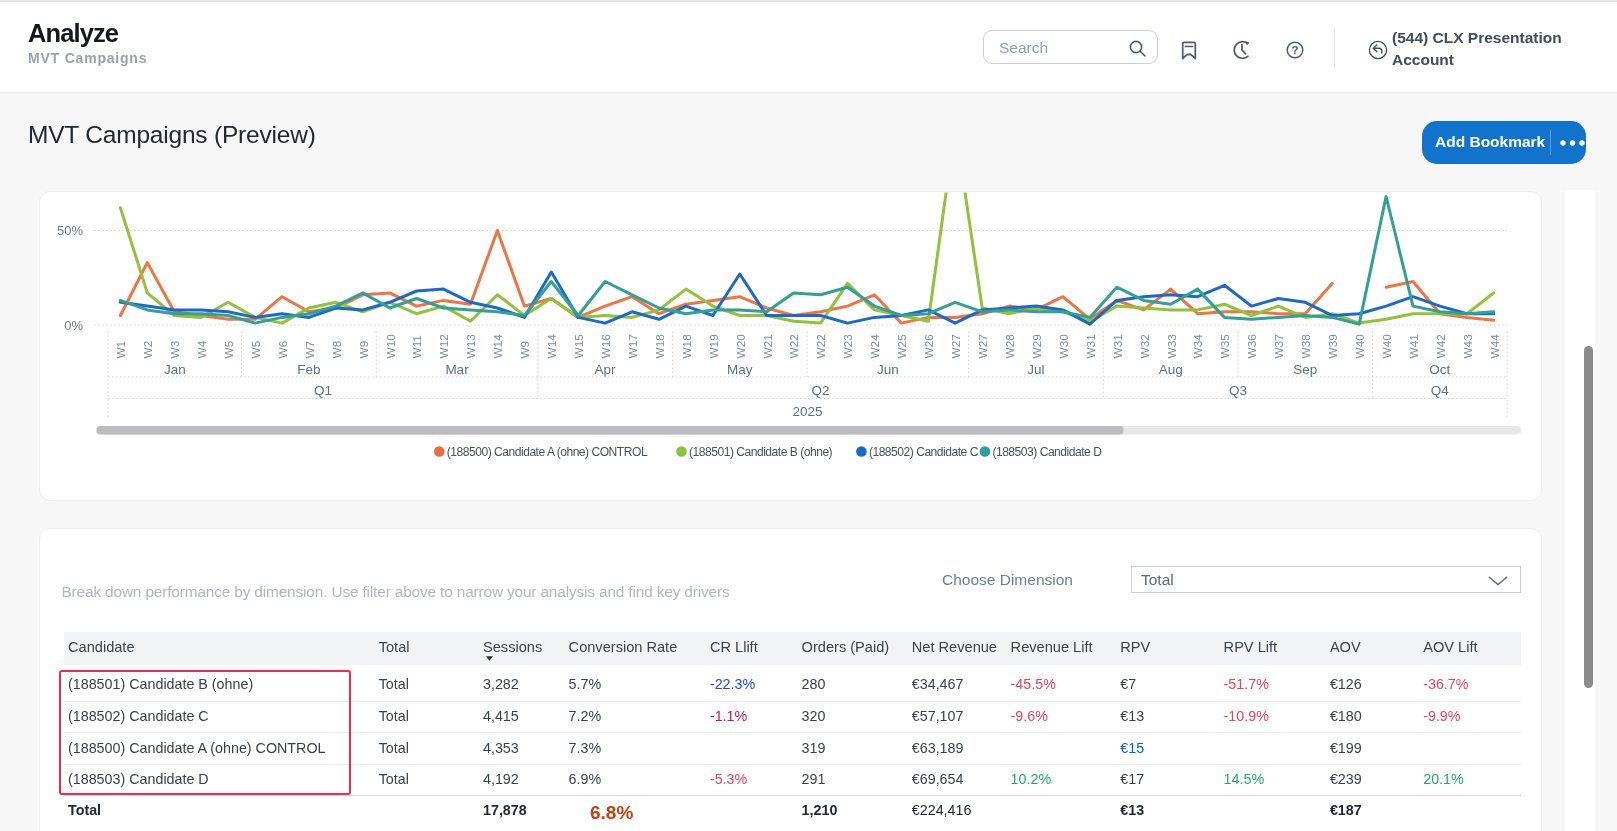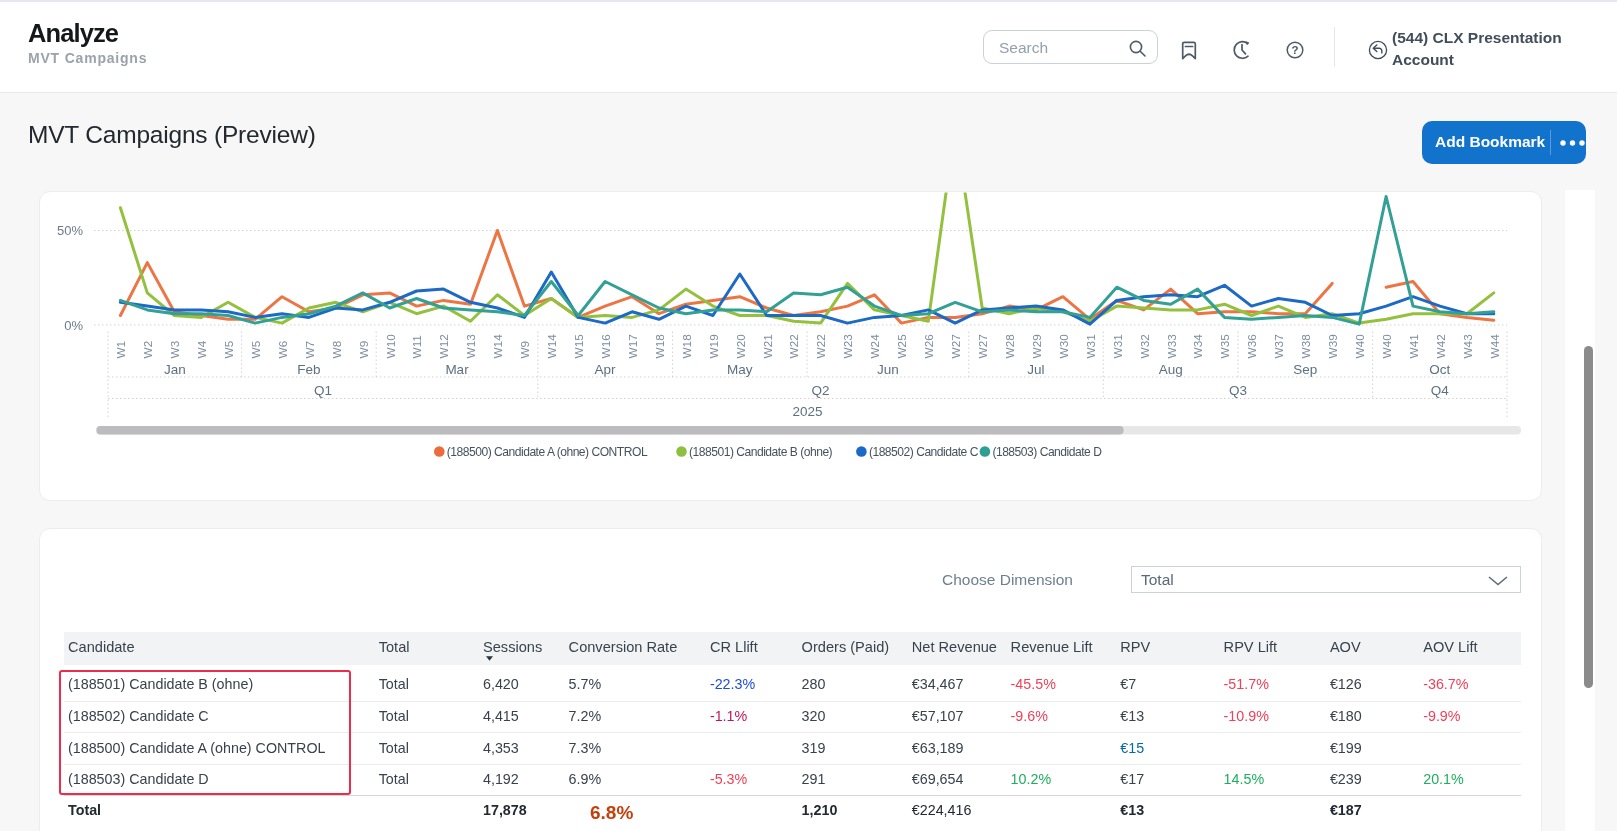--- a/index.html
+++ b/index.html
@@ -32,21 +32,21 @@
   <div class="abs" style="left:1334px;top:25px;width:1px;height:40px;background:#e6e6e6"></div>
   <svg width="20" height="20" viewBox="0 0 20 20" style="position:absolute;left:1368px;top:38px">
       <circle cx="10" cy="10" r="8.6" fill="none" stroke="#414d5b" stroke-width="1.3"></circle>
       <path d="M6 8.2 h5.2 a2.6 2.6 0 0 1 2.6 2.6 v2.6" fill="none" stroke="#414d5b" stroke-width="1.4" stroke-linejoin="round"></path>
       <path d="M8.8 4.9 L5.2 8.2 l3.6 3.3" fill="none" stroke="#414d5b" stroke-width="1.4" stroke-linejoin="round" stroke-linecap="round"></path>
     </svg>
   <div class="abs" style="left:1392px;top:25px;width:210px;font-size:15.5px;font-weight:bold;color:#414d5b;line-height:22.4px">(544) CLX Presentation Account</div>
 </div>
 
 <div class="abs" style="left:28px;top:121px;font-size:24.5px;letter-spacing:-0.2px;color:#23292e">MVT Campaigns (Preview)</div>
-<div class="abs" style="left:1422px;top:121px;width:164px;height:42.5px;background:#1273cd;border-radius:10px">
+<div class="abs" style="left:1422px;top:121px;width:164px;height:42.5px;background:#1273cd;border-radius:15px">
   <div class="abs" style="left:13px;top:12px;font-size:15.5px;font-weight:bold;color:#fff">Add Bookmark</div>
   <div class="abs" style="left:128px;top:9px;width:1px;height:25px;background:#5a9cdf"></div>
   <svg width="44" height="12" viewBox="0 0 44 12" style="position:absolute;left:134px;top:16px">
       <circle cx="7" cy="6" r="2.7" fill="#fff"></circle>
       <circle cx="16.5" cy="6" r="2.7" fill="#fff"></circle>
       <circle cx="26" cy="6" r="2.7" fill="#fff"></circle>
     </svg>
 </div>
 
 <div class="abs" style="left:39px;top:190.5px;width:1502.5px;height:310.5px;background:#fff;border:1px solid #ecedf0;border-radius:11px">
@@ -152,20 +152,21 @@
 <circle cx="641.5" cy="259.5" r="5.3" fill="#8dc03e"></circle>
 <text x="649.0" y="264" font-size="12.1" letter-spacing="-0.5" fill="#46535f">(188501) Candidate B (ohne)</text>
 <circle cx="821.4" cy="259.5" r="5.3" fill="#1b6ac9"></circle>
 <text x="828.9" y="264" font-size="12.1" letter-spacing="-0.5" fill="#46535f">(188502) Candidate C</text>
 <circle cx="944.9" cy="259.5" r="5.3" fill="#2f9e93"></circle>
 <text x="952.4" y="264" font-size="12.1" letter-spacing="-0.5" fill="#46535f">(188503) Candidate D</text>
 </svg>
 </div>
 
 <div class="abs" style="left:39px;top:528px;width:1502.5px;height:360px;background:#fff;border:1px solid #ecedf0;border-radius:11px">
+  <div class="abs" style="left:21.5px;top:54px;font-size:15.4px;letter-spacing:-0.15px;color:#b2b7bd">Break down performance by dimension. Use filter above to narrow your analysis and find key drivers</div>
   <div class="abs" style="left:902px;top:42px;font-size:15.5px;color:#6e7f91">Choose Dimension</div>
   <div class="abs" style="left:1091px;top:37px;width:390px;height:27px;border:1px solid #ccd2d8;background:#fff">
      <div class="abs" style="left:9px;top:4px;font-size:15.5px;color:#5a6877">Total</div>
      <svg width="22" height="12" viewBox="0 0 22 12" style="position:absolute;right:11px;top:8px">
         <path d="M2 2 l9 7.5 9 -7.5" fill="none" stroke="#5f6d7c" stroke-width="1.6"></path>
       </svg>
   </div>
 <div style="position:absolute;left:23.5px;top:103px;width:1457.5px;height:32.5px;background:#f2f3f4"></div>
 <div style="position:absolute;left:28px;top:110px;font-size:14.6px;color:#39434e">Candidate</div>
 <div style="position:absolute;left:338.7px;top:110px;font-size:14.6px;color:#39434e">Total</div>
@@ -181,21 +182,21 @@
 <div style="position:absolute;left:1383.2px;top:110px;font-size:14.6px;color:#39434e">AOV Lift</div>
 <svg width="10" height="7" viewBox="0 0 10 7" style="position:absolute;left:445px;top:126px">
       <path d="M1 1.2 h7 l-3.5 4.6 z" fill="#2c343c"></path>
     </svg>
 <div style="position:absolute;left:23.5px;top:171.5px;width:1457.5px;height:1px;background:#eaecee"></div>
 <div style="position:absolute;left:23.5px;top:203.3px;width:1457.5px;height:1px;background:#eaecee"></div>
 <div style="position:absolute;left:23.5px;top:234.7px;width:1457.5px;height:1px;background:#eaecee"></div>
 <div style="position:absolute;left:23.5px;top:266px;width:1457.5px;height:1px;background:#d4d8db"></div>
 <div style="position:absolute;left:28px;top:147px;font-size:14.3px;color:#39424c">(188501) Candidate B (ohne)</div>
 <div style="position:absolute;left:338.7px;top:147px;font-size:14.3px;color:#39424c">Total</div>
-<div style="position:absolute;left:443px;top:147px;font-size:14.3px;color:#39424c">6,420</div>
+<div style="position:absolute;left:443px;top:147px;font-size:14.3px;color:#39424c">3,282</div>
 <div style="position:absolute;left:528.6px;top:147px;font-size:14.3px;color:#39424c">5.7%</div>
 <div style="position:absolute;left:669.9px;top:147px;font-size:14.3px;color:#1d4ed8">-22.3%</div>
 <div style="position:absolute;left:761.6px;top:147px;font-size:14.3px;color:#39424c">280</div>
 <div style="position:absolute;left:871.8px;top:147px;font-size:14.3px;color:#39424c">€34,467</div>
 <div style="position:absolute;left:970.6px;top:147px;font-size:14.3px;color:#ef4158">-45.5%</div>
 <div style="position:absolute;left:1080.3px;top:147px;font-size:14.3px;color:#39424c">€7</div>
 <div style="position:absolute;left:1183.6px;top:147px;font-size:14.3px;color:#ef4158">-51.7%</div>
 <div style="position:absolute;left:1289.9px;top:147px;font-size:14.3px;color:#39424c">€126</div>
 <div style="position:absolute;left:1383.2px;top:147px;font-size:14.3px;color:#ef4158">-36.7%</div>
 <div style="position:absolute;left:28px;top:179px;font-size:14.3px;color:#39424c">(188502) Candidate C</div>

